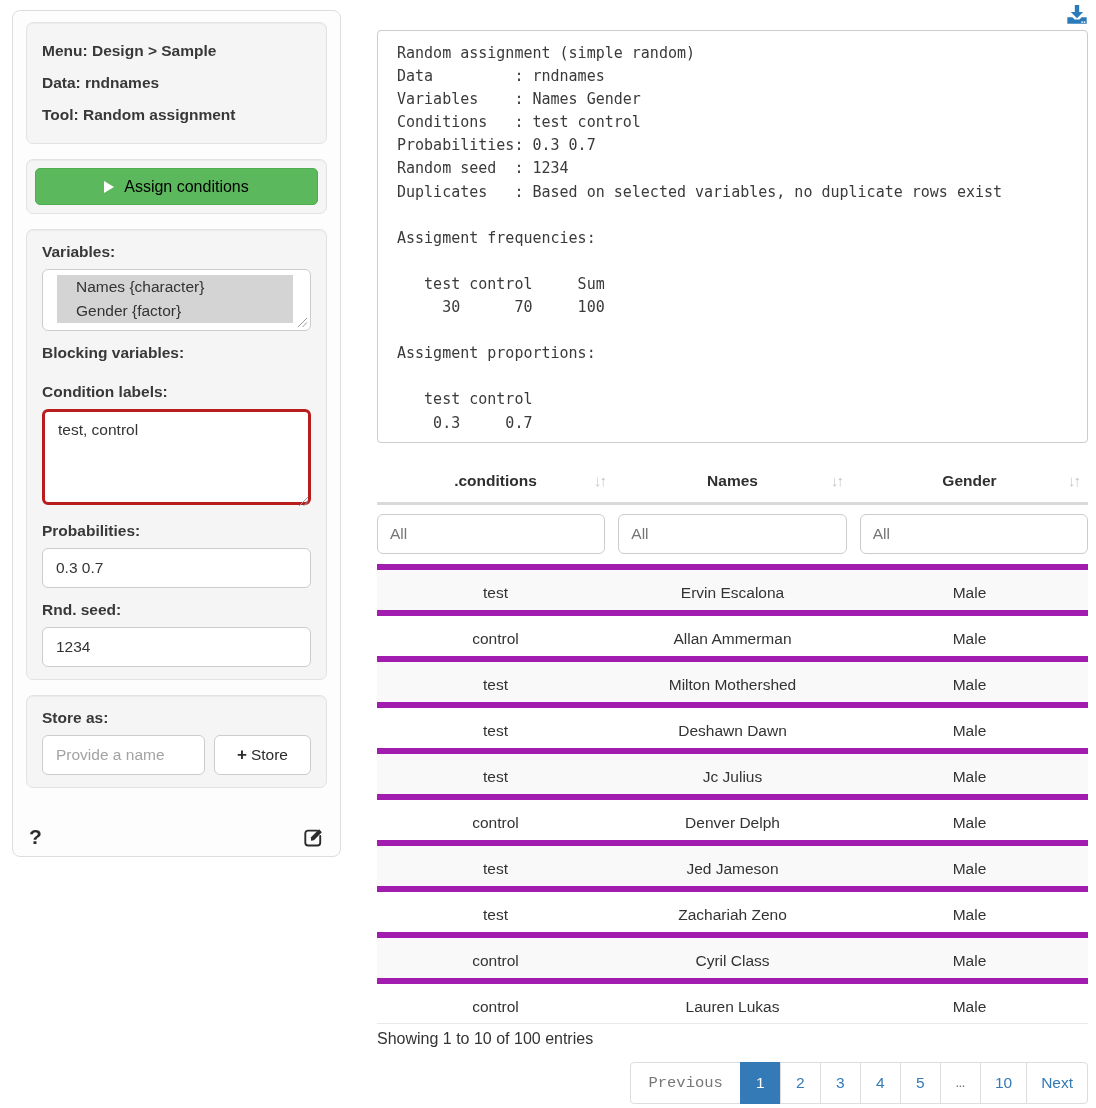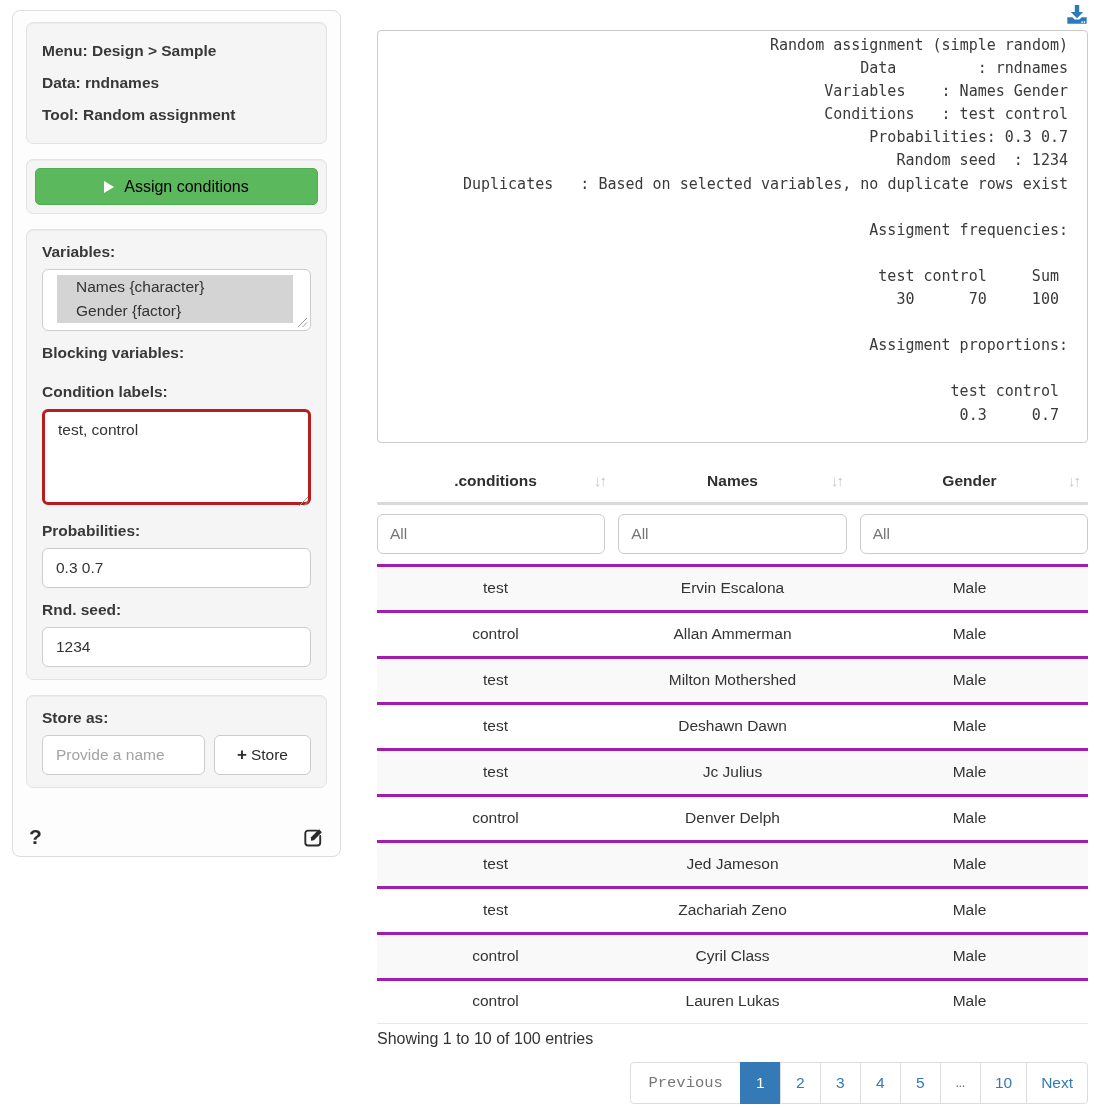--- a/index.html
+++ b/index.html
@@ -40,37 +40,37 @@
     border-radius: 6px; font-size: 15.5px; color: #2b2b2b; cursor: pointer; }
   .btn-store b { font-size: 17px; margin-right: 4px; }
   #sidebar-footer { position: absolute; left: 16px; right: 16px; bottom: 7px;
     display: flex; justify-content: space-between; align-items: center; }
   #help-link { font-weight: 800; font-size: 21px; color: #2b2b2b; cursor: pointer; }
   #edit-link { cursor: pointer; }
 
   
   #download-btn { position: absolute; left: 1066px; top: 4px; width: 22px; height: 22px; cursor: pointer; }
   #pre-output { position: absolute; left: 377px; top: 30px; width: 711px; height: 413px;
-    border: 1px solid #ccc; border-radius: 4px; background: #fff; padding: 3px 19px;
+    border: 1px solid #ccc; border-radius: 4px; background: #fff; padding: 11px 19px;
     font-family: "DejaVu Sans Mono", "Liberation Mono", monospace; font-size: 15px;
-    line-height: 23.1px; white-space: pre; color: #3a3a3a; overflow: hidden; text-align: right; }
+    line-height: 23.1px; white-space: pre; color: #3a3a3a; overflow: hidden; }
 
   
   #dt { position: absolute; left: 377px; top: 460px; width: 711px; }
   .thead { display: flex; height: 42px; }
   .th { flex: 1; position: relative; text-align: center; font-weight: bold; font-size: 15.5px;
     line-height: 42px; color: #2f2f2f; cursor: pointer; }
   .sort-icon { position: absolute; right: 9px; top: 0; color: #c8c8c8; font-size: 15px;
     letter-spacing: -2px; font-weight: normal; }
   .header-sep { height: 3px; background: #d9d9d9; border-radius: 1px; }
   .filter-row { display: flex; gap: 13px; padding: 9px 0 10px; }
   .filter-cell { flex: 1; }
   .filter-cell input { width: 100%; height: 40px; border: 1px solid #ccc; border-radius: 6px;
     font-size: 15.5px; padding: 0 12px; color: #333; font-family: "Liberation Sans", sans-serif; }
-  .tr { display: flex; height: 46px; border-top: 3px solid #a21caf; align-items: flex-end; }
+  .tr { display: flex; height: 46px; border-top: 6px solid #a21caf; }
   .tr:nth-child(odd) { background: #f9f9f9; }
   .tr:last-child { border-bottom: 1px solid #e9e9e9; }
   .td { flex: 1; text-align: center; font-size: 15.5px; line-height: 45px; color: #333; }
 
   
   #showing-info { position: absolute; left: 377px; top: 1030px; font-size: 16px; color: #333; }
   #pagination { position: absolute; right: 8px; top: 1062px; display: flex; }
   .page-btn { min-width: 41px; height: 42px; line-height: 40px; padding: 0 14px; text-align: center;
     background: #fff; border: 1px solid #ddd; margin-left: -1px; color: #337ab7;
     font-size: 15.5px; cursor: pointer; }

